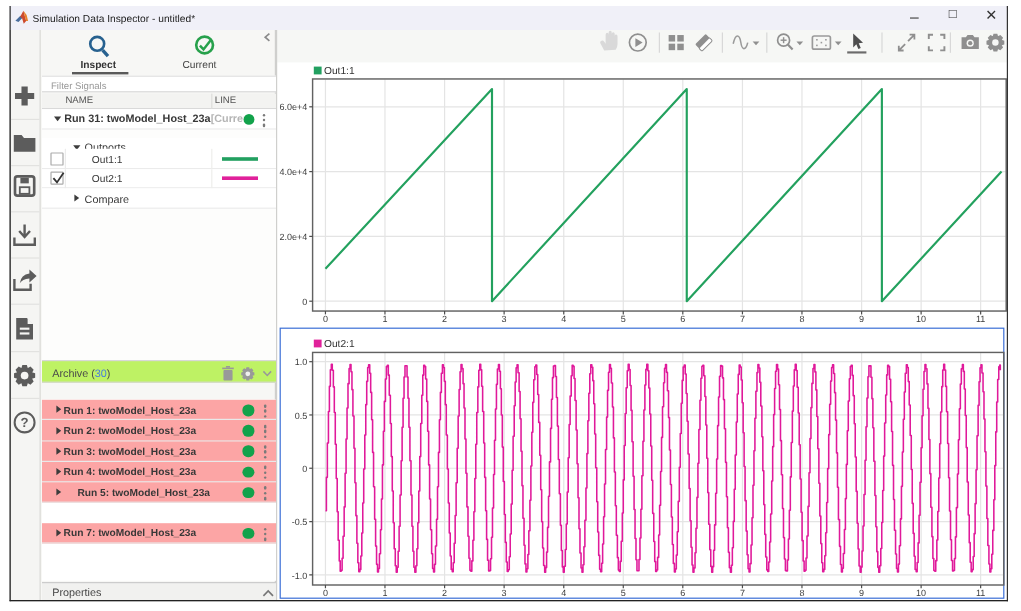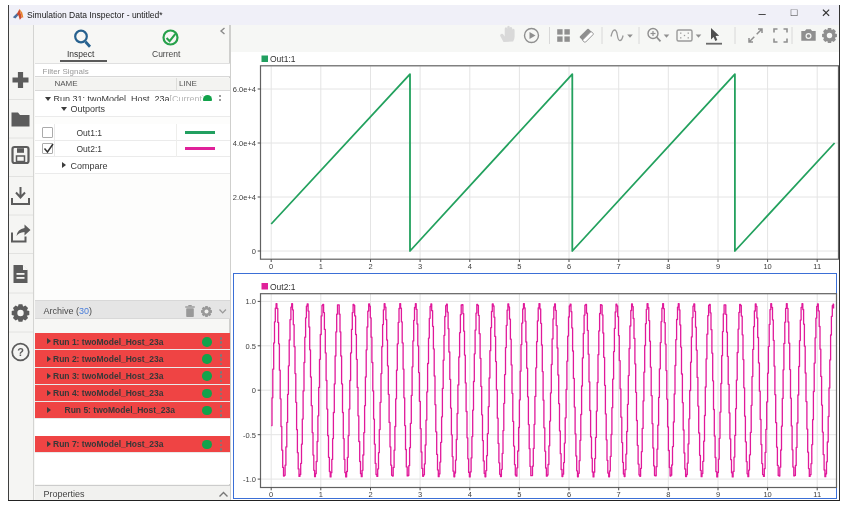--- a/index.html
+++ b/index.html
@@ -10,31 +10,31 @@
 .winbtn {position:absolute;top:6px;width:14px;height:15px;color:#333;text-align:center}
 #tstrip {position:absolute;left:9px;top:25px;width:24.5px;height:475px;background:#f5f5f3;border-right:1px solid #d4d4d2}
 #lpanel {position:absolute;left:33.5px;top:25px;width:196.5px;height:475px;background:#f7f7f5;border-right:1px solid #cfcfcd}
 .tablab {position:absolute;top:49px;font-size:8.5px;color:#333}
 #filter {position:absolute;left:34.5px;top:63px;width:195px;height:14px;background:#fff;border-top:1px solid #e0e0e0;border-bottom:1px solid #d8d8d8}
 #filter span {position:absolute;left:8px;top:2.5px;font-size:8px;color:#999}
 #thead {position:absolute;left:34.5px;top:78px;width:195px;height:12.5px;background:#f3f3f1;border-bottom:1px solid #d9d9d9;font-size:8px;color:#555}
 #rows {position:absolute;left:34.5px;top:90.5px;width:195px;background:#fff}
 .trow {position:absolute;left:0;width:195px;border-bottom:1px solid #ebebeb;background:#fff}
 .trow span.lbl, .rname {position:absolute;font-size:9px;color:#383838;white-space:nowrap}
-.bold {font-weight:normal}
+.bold {font-weight:bold}
 .tri-d {position:absolute;width:0;height:0;border-left:3.8px solid transparent;border-right:3.8px solid transparent;border-top:4.6px solid #3c3c3c}
 .tri-r {position:absolute;width:0;height:0;border-top:3.8px solid transparent;border-bottom:3.8px solid transparent;border-left:4.6px solid #3c3c3c}
 .gdot {position:absolute;width:9.4px;height:9.4px;border-radius:50%;background:#12a24b}
 .menu3 {position:absolute;width:3px}
 .menu3 i {display:block;width:2.6px;height:2.6px;border-radius:50%;background:#7a7a7a;margin-bottom:1.7px}
 .cbox {position:absolute;left:7.5px;width:11px;height:11px;background:#fff;border:1px solid #ababab;border-radius:1px}
-#archhead {position:absolute;left:34.5px;top:300px;width:195px;height:18.9px;background:#e5e5e5;border-top:1px solid #d8d8d8;border-bottom:1px solid #d8d8d8}
+#archhead {position:absolute;left:34.5px;top:300px;width:195px;height:18.9px;background:#bef264;border-top:1px solid #d8d8d8;border-bottom:1px solid #d8d8d8}
 #archhead .t {position:absolute;left:9px;top:4.5px;font-size:9px;color:#4a4a4a}
 #archrows {position:absolute;left:34.5px;top:333.4px;width:195px;height:151px;background:#fff;overflow:hidden}
-.arow {position:absolute;left:0;width:195px;border-bottom:1px solid #e9e9e9;background:#ef4444}
+.arow {position:absolute;left:0;width:195px;border-bottom:1px solid #e9e9e9;background:#fca5a5}
 .arow .rname {font-weight:bold;top:3.5px;font-size:8.5px}
 #props {position:absolute;left:34.5px;top:484.5px;width:195px;height:15.5px;background:#f1f1ef;border-top:1px solid #cccccc}
 #props .t {position:absolute;left:9px;top:3px;font-size:9px;color:#444}
 #chartarea {position:absolute;left:230.5px;top:25px;width:609px;height:475px;background:#fff}
 #ctoolbar {position:absolute;left:230.5px;top:25px;width:608px;height:27px;background:#f6f7f5}
 #chart2border {position:absolute;left:232.5px;top:272.8px;width:604.5px;height:226px;border:1.6px solid #3b6fd6;background:#fff}
 svg.lay {position:absolute;left:0;top:0;width:851px;height:509px}
 .g {stroke:#e4e4e4;stroke-width:1}
 .tk {stroke:#4d4d4d;stroke-width:1}
 .xl {font-size:7.5px;fill:#3c3c3c;text-anchor:middle;font-family:"Liberation Sans",sans-serif}
@@ -103,21 +103,21 @@
 <div class="trow" style="top:0;height:17.5px">
   <span class="tri-d" style="left:10px;top:6.5px"></span>
   <span class="lbl bold" style="left:19px;top:3.5px;width:149px;overflow:hidden">Run 31: twoModel_Host_23a<span style="color:#b5b5b5">[Current]</span></span>
   <span class="gdot" style="left:168px;top:4.3px"></span>
   <span class="menu3" style="left:184.2px;top:4px">
           <i></i>
           <i></i>
           <i></i>
         </span>
 </div>
-<div class="trow" style="top:10px;height:16.4px">
+<div class="trow" style="top:24px;height:16.4px">
   <span class="tri-d" style="left:26px;top:6px"></span>
   <span class="lbl" style="left:36px;top:3.5px">Outports</span>
 </div>
 <div class="trow" style="top:33.9px;height:16.4px">
   <span class="cbox" style="top:2.4px"></span>
   <div style="position:absolute;left:19.2px;top:0;width:1px;height:16.4px;background:#ebebeb"></div>
   <span class="lbl" style="left:42px;top:3.5px;font-size:8.5px">Out1:1</span>
   <div style="position:absolute;left:141.5px;top:0;width:1px;height:16.4px;background:#eeeeec"></div>
   <div style="position:absolute;left:150px;top:6.8px;width:30px;height:2.4px;background:#22a060"></div>
 </div>

